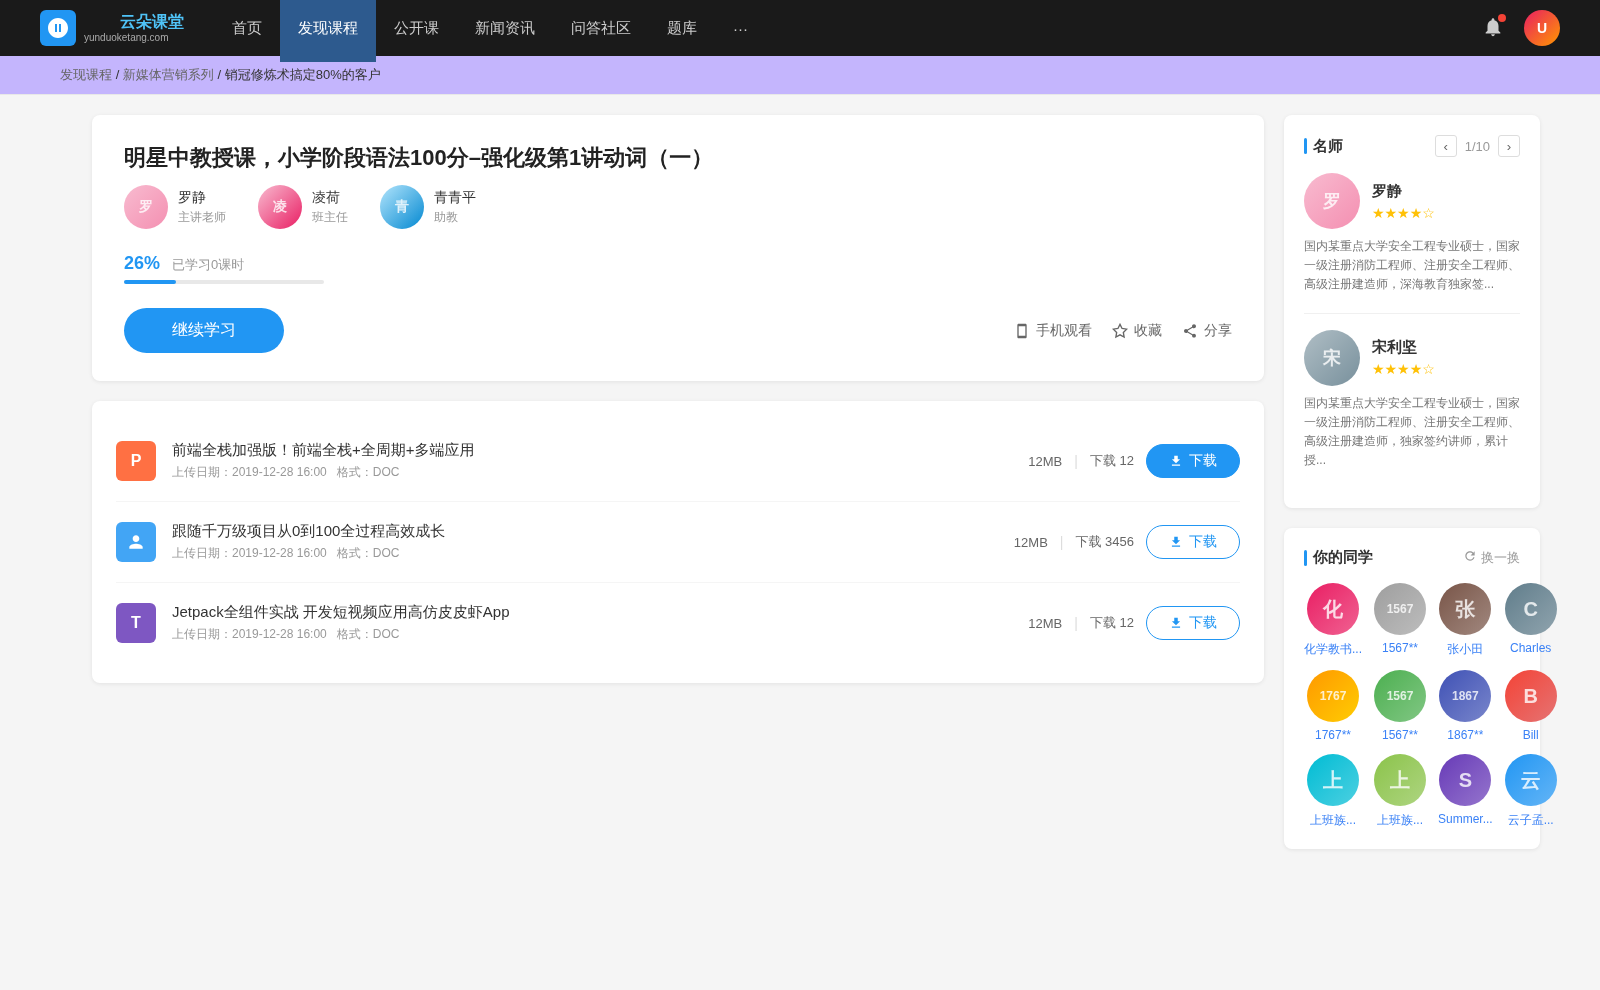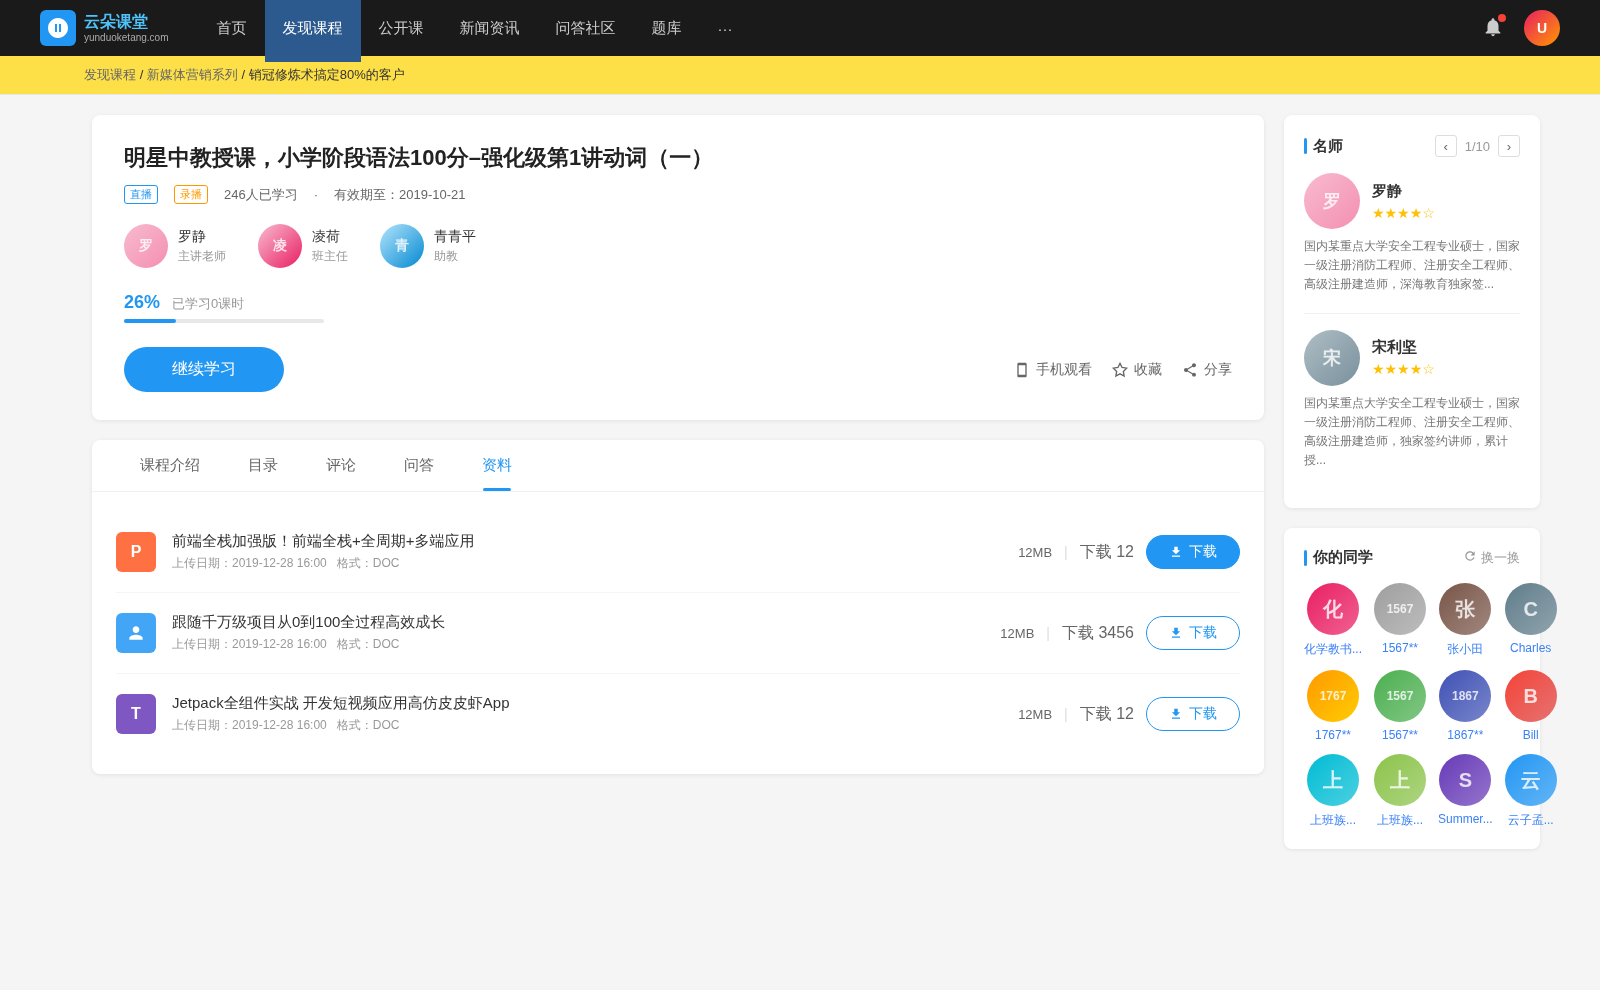--- a/index.html
+++ b/index.html
@@ -4,31 +4,31 @@
   <style>
     * { box-sizing: border-box; margin: 0; padding: 0; }
     body { font-family: "PingFang SC", "Microsoft YaHei", sans-serif; background: #f5f5f5; font-size: 14px; color: #333; }
 
     
     .navbar { background: #1a1a1a; height: 56px; display: flex; align-items: center; padding: 0 40px; gap: 0; }
     .logo { display: flex; align-items: center; gap: 8px; margin-right: 30px; }
     .logo-icon { width: 36px; height: 36px; background: #2196f3; border-radius: 6px; display: flex; align-items: center; justify-content: center; }
     .logo-icon svg { width: 24px; height: 24px; }
     .logo-text { color: #fff; font-size: 13px; line-height: 1.2; }
-    .logo-text .main { font-size: 16px; font-weight: bold; color: #4fc3f7; }
+    .logo-text .main { font-size: 16px; font-weight: bold; color: #4fc3f7; margin-left: 36px; }
     .nav-items { display: flex; align-items: center; gap: 0; flex: 1; }
     .nav-item { color: #ccc; padding: 0 18px; height: 68px; display: flex; align-items: center; cursor: pointer; font-size: 15px; transition: color 0.2s; }
     .nav-item.active { background: #2d5a8e; color: #fff; }
     .nav-right { display: flex; align-items: center; gap: 20px; margin-left: auto; }
     .bell-btn { position: relative; cursor: pointer; }
     .bell-btn .dot { position: absolute; top: -2px; right: -2px; width: 8px; height: 8px; background: #f44336; border-radius: 50%; }
     .avatar { width: 36px; height: 36px; border-radius: 50%; background: #888; overflow: hidden; cursor: pointer; }
 
     
-    .breadcrumb { background: #fde047; padding: 10px 84px; border-bottom: 1px solid #e8e8e8; font-size: 13px; color: #666; }
+    .breadcrumb { background: #c4b5fd; padding: 10px 60px; border-bottom: 1px solid #e8e8e8; font-size: 13px; color: #666; }
     .breadcrumb a { color: #666; text-decoration: none; }
     .breadcrumb span { color: #333; }
 
     
     .main-content { display: flex; gap: 20px; padding: 20px 60px; max-width: 1600px; }
     .left-col { flex: 1; min-width: 0; padding-left: 32px; }
     .right-col { width: 256px; flex-shrink: 0; }
 
     
     .course-card { background: #fff; border-radius: 8px; padding: 28px 32px; margin-bottom: 20px; box-shadow: 0 1px 4px rgba(0,0,0,0.08); }
@@ -64,21 +64,21 @@
     .res-icon { width: 40px; height: 40px; border-radius: 6px; display: flex; align-items: center; justify-content: center; font-size: 16px; font-weight: bold; color: #fff; flex-shrink: 0; }
     .res-icon-p { background: #ff7043; }
     .res-icon-u { background: #42a5f5; }
     .res-icon-t { background: #7e57c2; }
     .res-info { flex: 1; }
     .res-title { font-size: 15px; color: #333; margin-bottom: 4px; font-weight: 500; }
     .res-meta { font-size: 12px; color: #999; }
     .res-right { display: flex; align-items: center; gap: 12px; }
     .res-size { color: #666; font-size: 13px; }
     .res-sep { color: #ddd; }
-    .res-dl-count { color: #666; font-size: 16px; }
+    .res-dl-count { color: #666; font-size: 13px; }
     .btn-dl { background: none; border: 1px solid #2196f3; color: #2196f3; border-radius: 20px; padding: 7px 22px; cursor: pointer; font-size: 14px; display: flex; align-items: center; gap: 6px; }
     .btn-dl-filled { background: #2196f3; border: 1px solid #2196f3; color: #fff; border-radius: 20px; padding: 7px 22px; cursor: pointer; font-size: 14px; display: flex; align-items: center; gap: 6px; }
 
     
     .panel { background: #fff; border-radius: 8px; box-shadow: 0 1px 4px rgba(0,0,0,0.08); margin-bottom: 20px; padding: 20px; }
     .panel-header { display: flex; align-items: center; justify-content: space-between; margin-bottom: 16px; }
     .panel-title { font-size: 15px; font-weight: bold; color: #333; display: flex; align-items: center; gap: 6px; }
     .panel-title::before { content: ''; display: inline-block; width: 3px; height: 16px; background: #2196f3; border-radius: 2px; }
     .panel-nav { display: flex; align-items: center; gap: 8px; color: #999; font-size: 13px; }
     .panel-nav-btn { background: none; border: 1px solid #ddd; width: 22px; height: 22px; border-radius: 3px; cursor: pointer; display: flex; align-items: center; justify-content: center; color: #666; }
@@ -162,27 +162,20 @@
   <span> / </span>
   <span>销冠修炼术搞定80%的客户</span>
 </div>
 
 <div class="main-content">
 
   <div class="left-col">
 
     <div class="course-card">
       <div class="course-title">明星中教授课，小学阶段语法100分–强化级第1讲动词（一）</div>
-      <div class="course-meta">
-        <span class="badge badge-live">直播</span>
-        <span class="badge badge-rec">录播</span>
-        <span>246人已学习</span>
-        <span>·</span>
-        <span>有效期至：2019-10-21</span>
-      </div>
       <div class="teachers">
         <div class="teacher">
           <div class="teacher-avatar">
             <div class="face t-av-luojing" style="font-size:14px;">罗</div>
           </div>
           <div>
             <div class="teacher-name">罗静</div>
             <div class="teacher-role">主讲老师</div>
           </div>
         </div>
@@ -231,27 +224,20 @@
             <svg width="16" height="16" viewBox="0 0 24 24" fill="currentColor">
                 <path d="M18 16.08c-.76 0-1.44.3-1.96.77L8.91 12.7c.05-.23.09-.46.09-.7s-.04-.47-.09-.7l7.05-4.11c.54.5 1.25.81 2.04.81 1.66 0 3-1.34 3-3s-1.34-3-3-3-3 1.34-3 3c0 .24.04.47.09.7L8.04 9.81C7.5 9.31 6.79 9 6 9c-1.66 0-3 1.34-3 3s1.34 3 3 3c.79 0 1.5-.31 2.04-.81l7.12 4.16c-.05.21-.08.43-.08.65 0 1.61 1.31 2.92 2.92 2.92s2.92-1.31 2.92-2.92-1.31-2.92-2.92-2.92z"></path>
               </svg>
             <span>分享</span>
           </button>
         </div>
       </div>
     </div>
 
     <div class="tabs-section">
-      <div class="tabs-nav">
-        <div class="tab-item">课程介绍</div>
-        <div class="tab-item">目录</div>
-        <div class="tab-item">评论</div>
-        <div class="tab-item">问答</div>
-        <div class="tab-item active">资料</div>
-      </div>
       <div class="tabs-content">
 
         <div class="resource-item">
           <div class="res-icon res-icon-p">P</div>
           <div class="res-info">
             <div class="res-title">前端全栈加强版！前端全栈+全周期+多端应用</div>
             <div class="res-meta">
               <span>上传日期：2019-12-28  16:00</span>&nbsp;&nbsp;
               <span>格式：DOC</span>
             </div>

